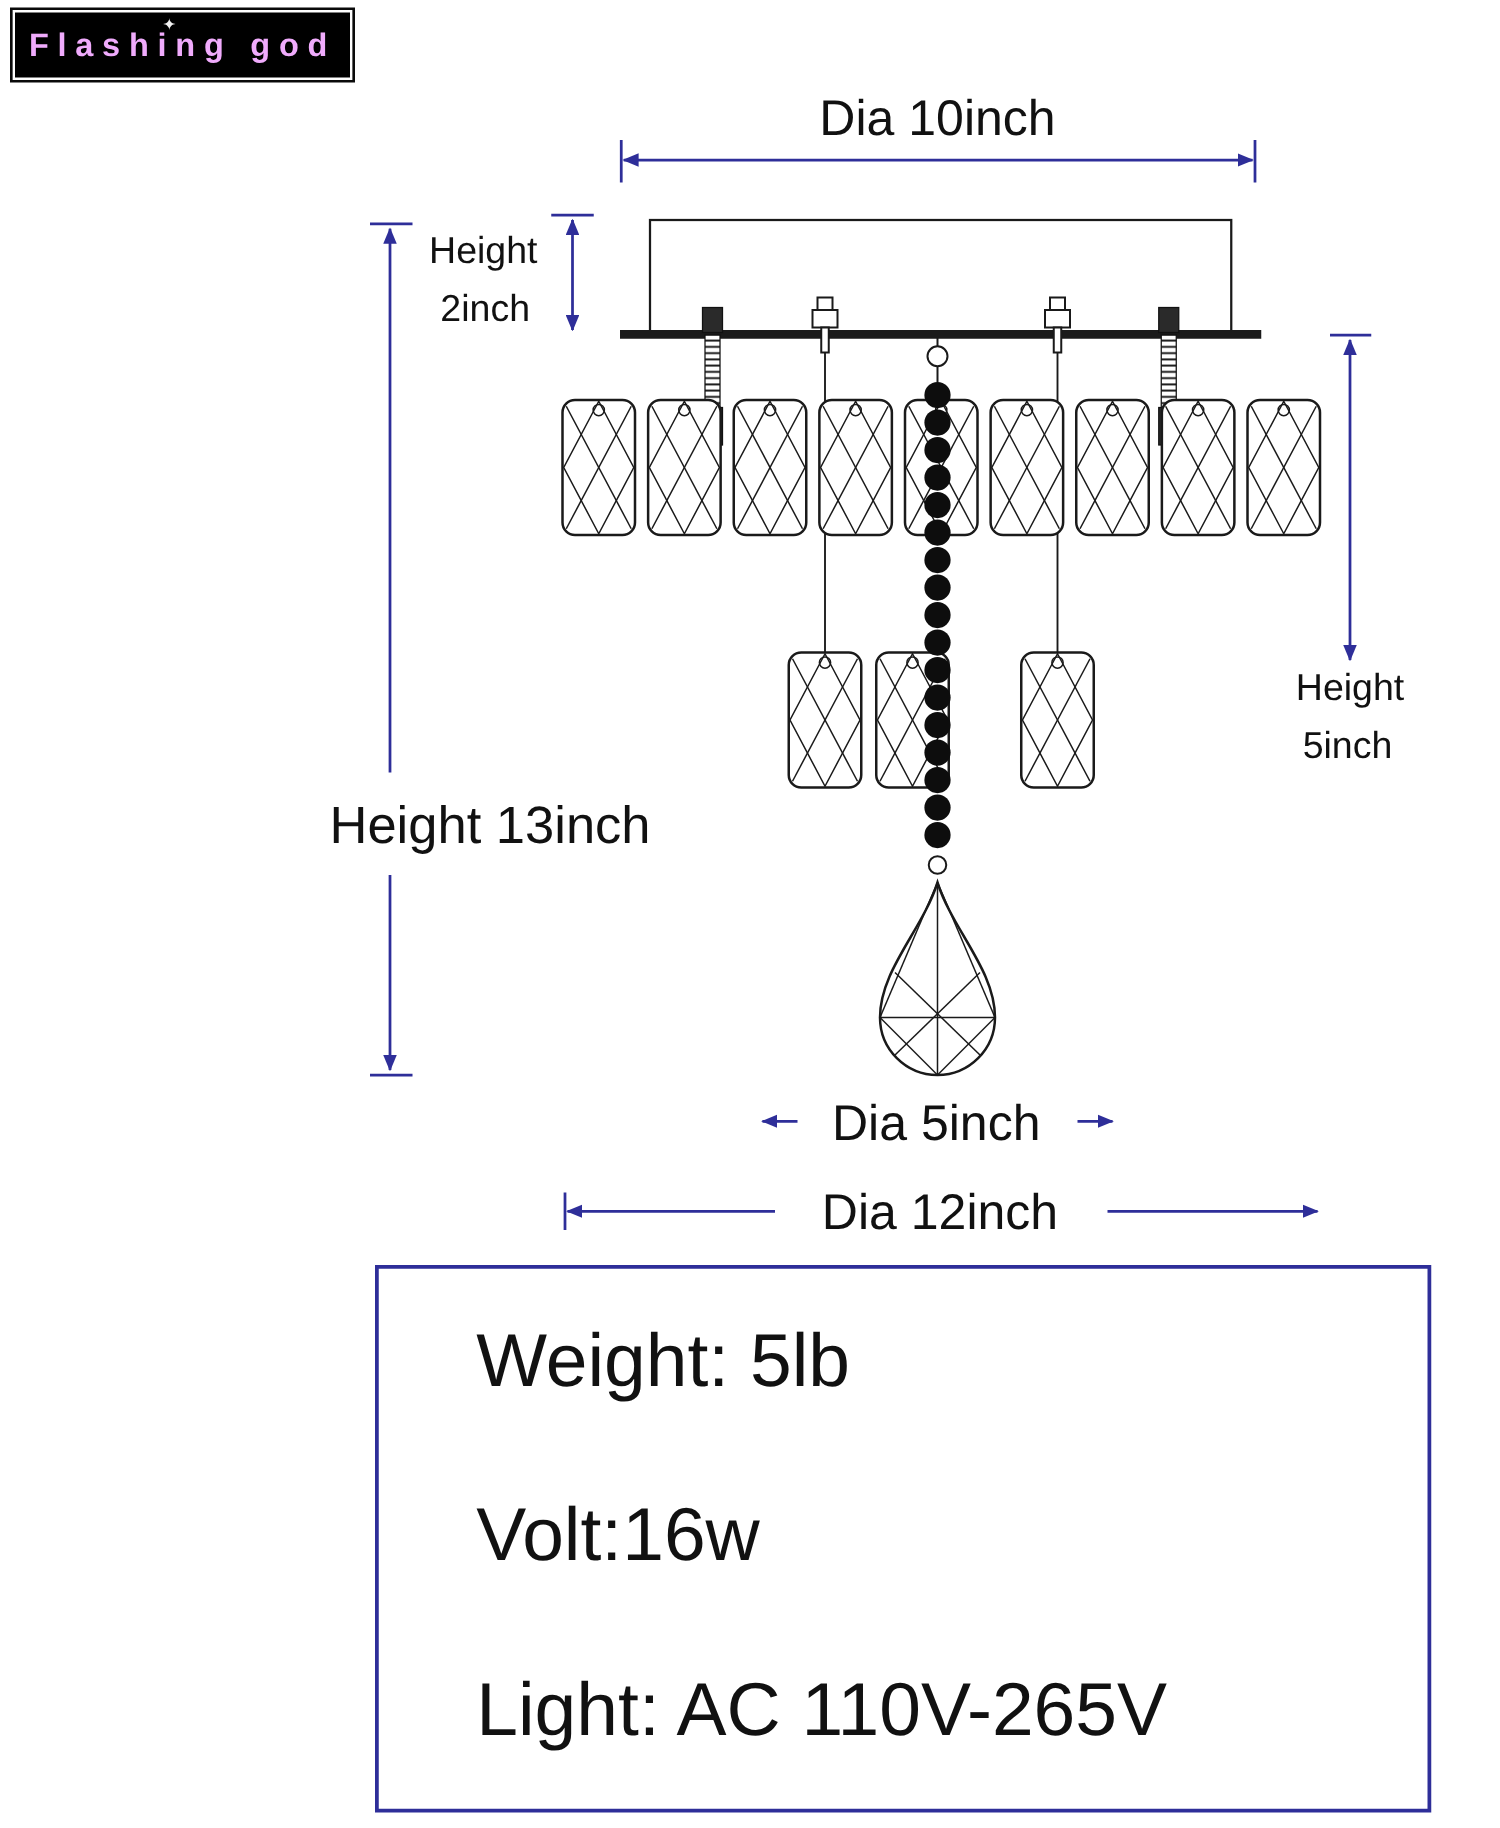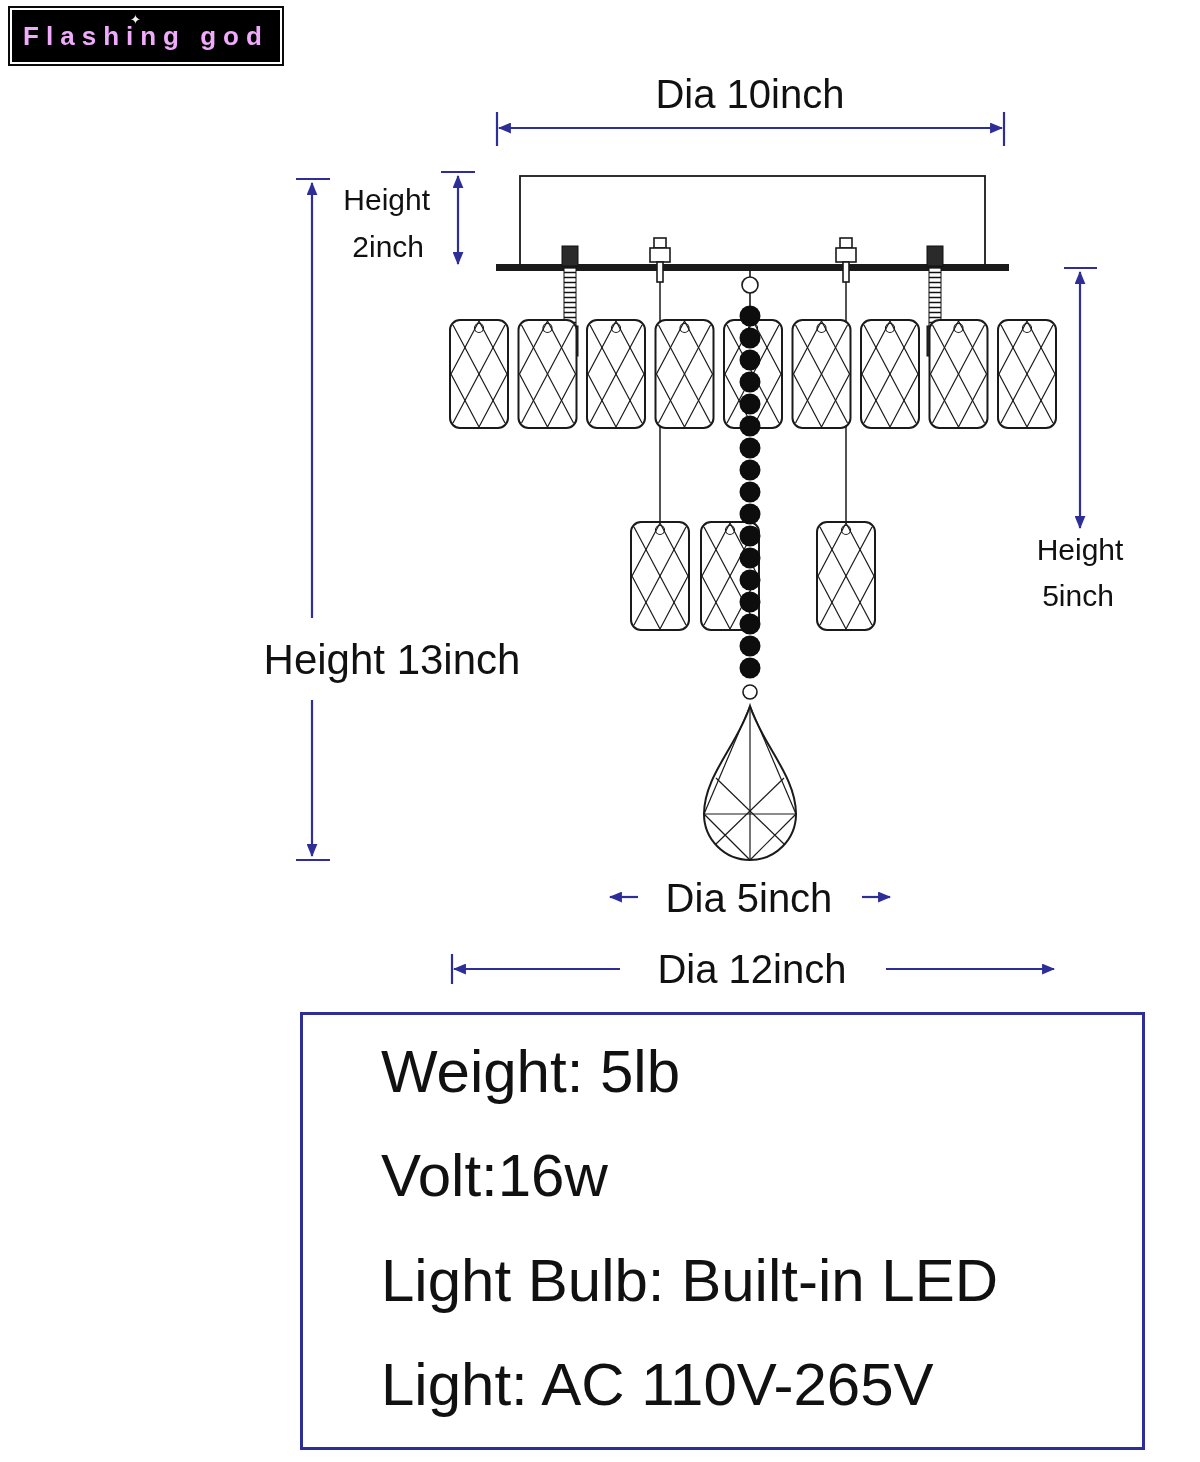--- a/index.html
+++ b/index.html
@@ -189,15 +189,14 @@
     <line x1="452" y1="954" x2="452" y2="984" class="dim-line"></line>
     <line x1="454" y1="969" x2="620" y2="969" class="dim-line" marker-start="url(#mArrow)"></line>
     <text class="t40" x="752" y="983" text-anchor="middle">Dia 12inch</text>
     <line x1="886" y1="969" x2="1054" y2="969" class="dim-line" marker-end="url(#mArrow)"></line>
   </g>
 </svg>
 
 <div class="specs-box">
   <div class="spec-line">Weight: 5lb</div>
   <div class="spec-line">Volt:16w</div>
-  <div class="spec-line">Light Bulb: Built-in LED</div>
   <div class="spec-line">Light: AC 110V-265V</div>
 </div>
 
 </body></html>

